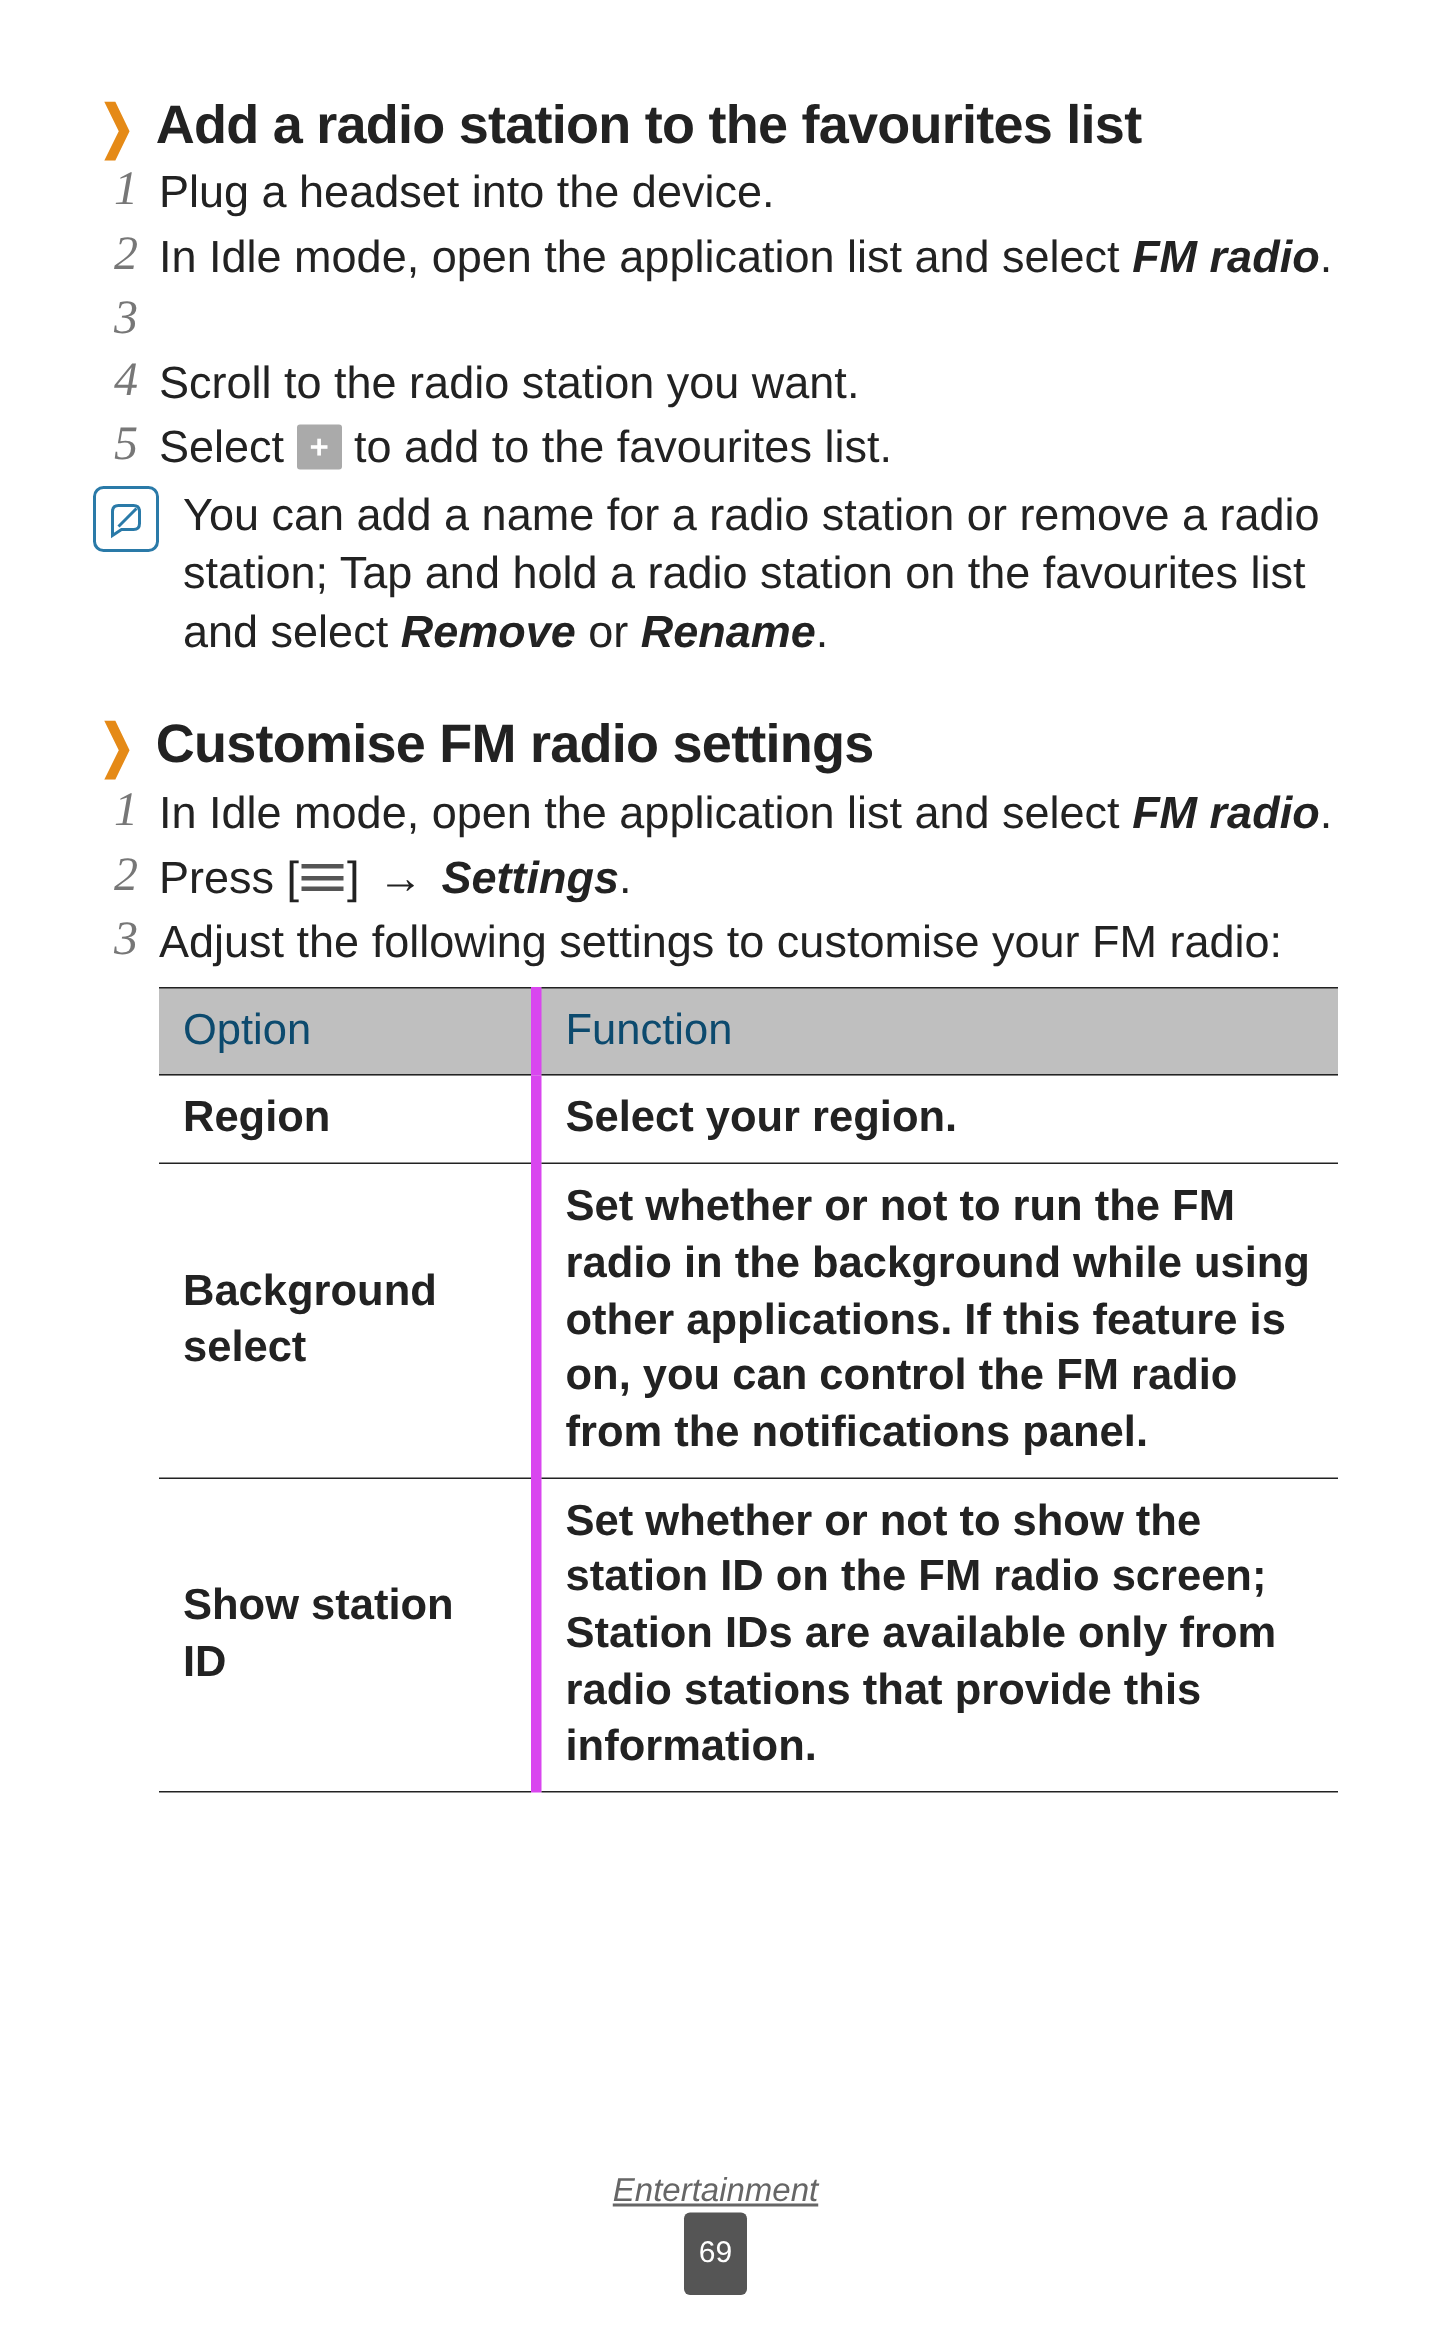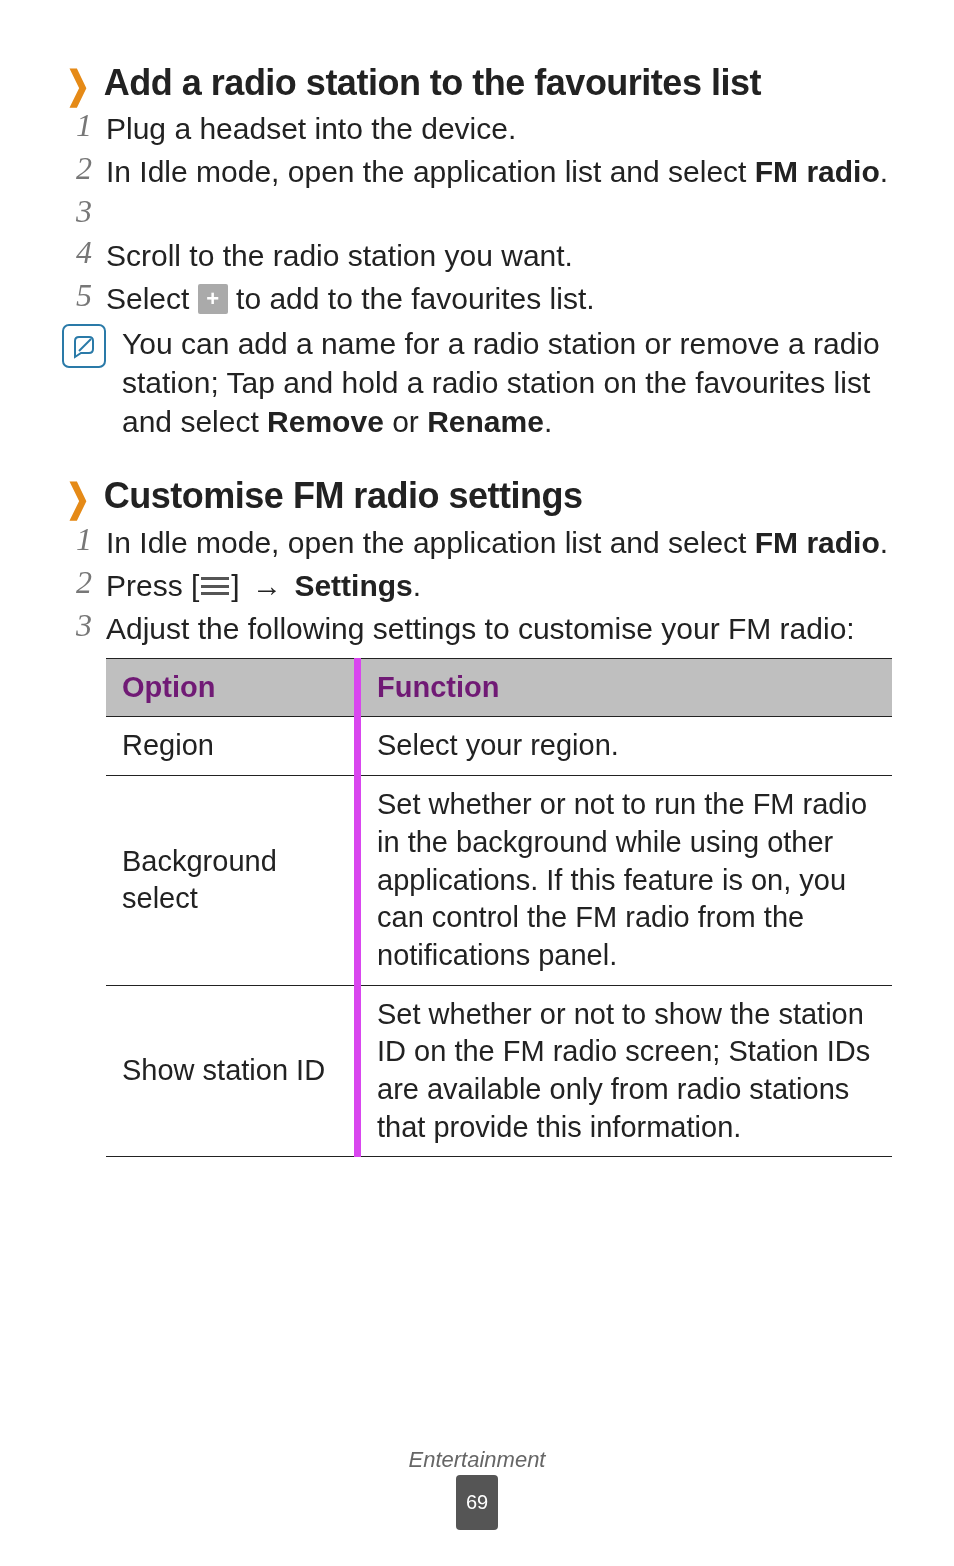--- a/index.html
+++ b/index.html
@@ -5,37 +5,37 @@
   * { box-sizing: border-box; margin: 0; padding: 0; }
   html, body { width: 954px; height: 1566px; background: #fff; font-family: "Segoe UI", "Helvetica Neue", Arial, sans-serif; color: #222; }
   .page { padding: 58px 62px 0 62px; }
   .section-header { display: flex; align-items: flex-start; gap: 10px; margin-top: 4px; margin-bottom: 2px; }
   .chevron { color: #e58a17; font-size: 38px; font-weight: 900; line-height: 1; display: inline-block; transform: scaleX(0.75); position: relative; top: 4px; }
   .section-title { font-size: 36px; font-weight: 700; letter-spacing: -0.5px; color: #222; line-height: 1.15; }
   .list { margin-top: 6px; }
   .item { display: flex; align-items: flex-start; gap: 14px; margin-top: 4px; }
   .num { font-family: Georgia, "Times New Roman", serif; font-style: italic; font-size: 32px; color: #777; width: 30px; text-align: right; flex-shrink: 0; position: relative; top: -2px; }
   .body { font-size: 30px; line-height: 1.3; color: #222; }
-  .bold { font-weight: 700; }
+  .bold { font-weight: 700; font-style: italic; }
   .icon-box { display: inline-block; border: 1px solid #bbb; background: #efefef; border-radius: 3px; padding: 2px 10px; vertical-align: middle; position: relative; top: -2px; }
   .icon-box svg { display: block; }
   .icon-plus { display: inline-block; background: #aaa; color: #fff; width: 30px; height: 30px; line-height: 30px; text-align: center; font-size: 22px; font-weight: 900; border-radius: 2px; vertical-align: middle; position: relative; top: -2px; }
   .note-row { display: flex; align-items: flex-start; gap: 16px; margin-top: 6px; padding-left: 0; }
   .note-icon { flex-shrink: 0; width: 44px; height: 44px; border: 2px solid #2a7aa8; border-radius: 7px; display: flex; align-items: center; justify-content: center; }
   .note-icon svg { display: block; }
   .note-text { font-size: 30px; line-height: 1.3; color: #222; }
   .menu-icon { display: inline-block; width: 28px; height: 18px; border-top: 3px solid #555; border-bottom: 3px solid #555; position: relative; vertical-align: middle; top: -2px; margin: 0 2px; }
   .menu-icon::after { content: ""; position: absolute; left: 0; right: 0; top: 5px; height: 3px; background: #555; }
   .arrow { display: inline-block; margin: 0 4px; }
   table.opts { border-collapse: collapse; margin-top: 10px; margin-left: 44px; width: calc(100% - 44px); }
-  table.opts th, table.opts td { border-top: 1px solid #222; border-bottom: 1px solid #222; padding: 10px 16px; font-size: 29px; line-height: 1.3; vertical-align: middle; text-align: left; }
-  table.opts th { background: #bfbfbf; font-weight: 700; color: #701a75; }
+  table.opts th, table.opts td { border-top: 1px solid #222; border-bottom: 1px solid #222; padding: 10px 16px; font-size: 29px; line-height: 1.3; vertical-align: middle; text-align: left; font-weight: bold; }
+  table.opts th { background: #bfbfbf; font-weight: 400; color: #0c4a6e; }
   table.opts th + th, table.opts td + td { border-left: 7px solid #d946ef; }
   .footer { position: absolute; bottom: 36px; left: 0; right: 0; text-align: center; }
-  .footer-cat { font-style: italic; color: #666; font-size: 22px; }
+  .footer-cat { font-style: italic; color: #666; font-size: 22px; text-decoration: underline; }
   .footer-badge { display: inline-block; background: #555; color: #fff; border-radius: 4px; padding: 16px 10px; font-size: 20px; margin-top: 2px; }
   .spacer { height: 30px; }
 </style>
 </head>
 <body>
 
 <div class="page">
 
   <div class="section-header">
     <span class="chevron">❯</span>

